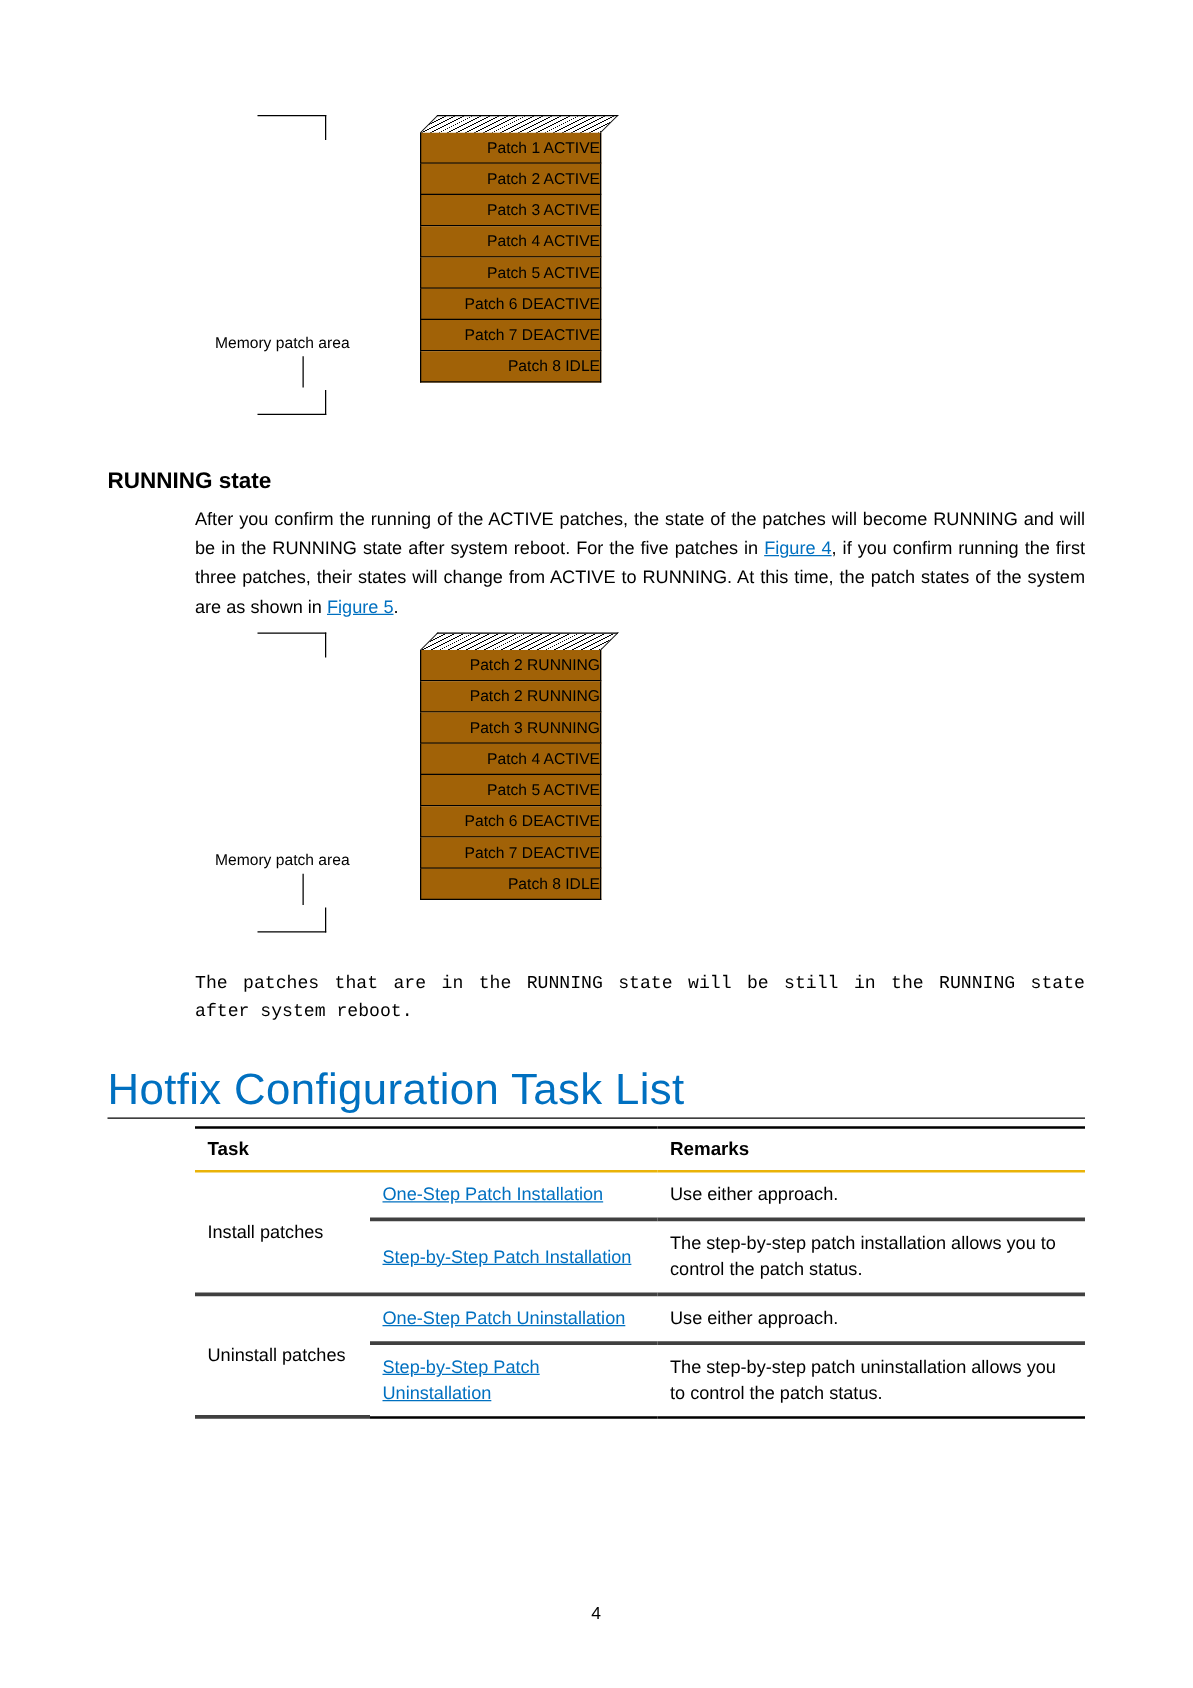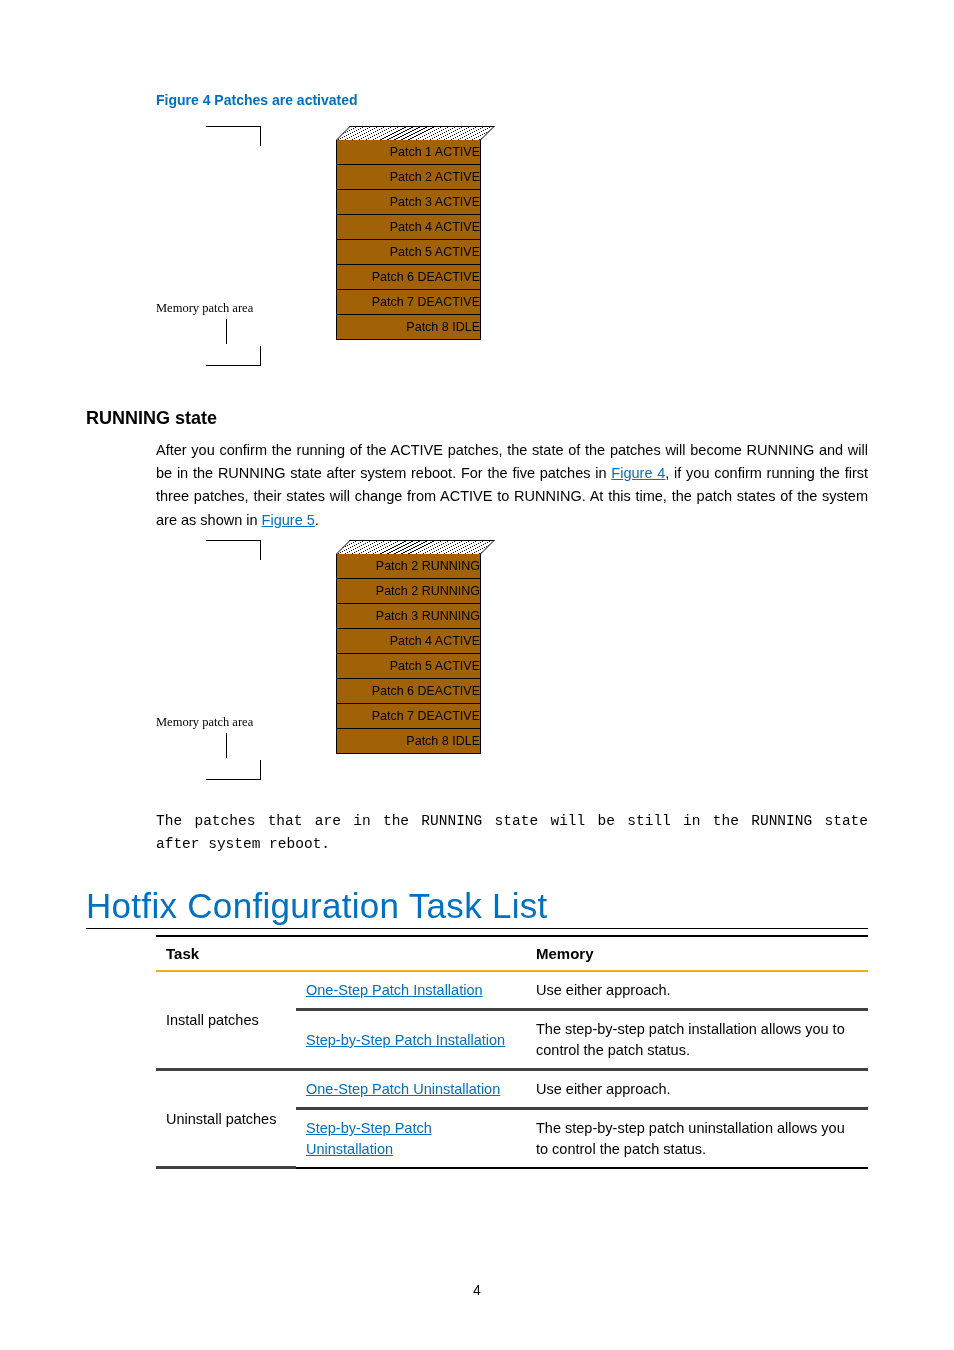--- a/index.html
+++ b/index.html
@@ -59,23 +59,23 @@
     margin-bottom: 10px;
   }
   .mem-label-col {
     position: relative;
     width: 180px;
     height: 240px;
   }
   .mem-text {
     position: absolute;
     top: 175px;
-    left: 0;
+    left: 16px;
     font-size: 12.5px;
-    font-family: Liberation Serif, serif;
+    font-family: Liberation Sans, sans-serif;
   }
   .mem-text::after {
     content: "";
     position: absolute;
     left: 70px;
     top: 18px;
     width: 1px;
     height: 25px;
     background: #000;
   }
@@ -157,21 +157,20 @@
     text-align: center;
     font-size: 14px;
   }
 </style>
 </head>
 <body>
 
 <div class="page">
 
   <div class="indent">
-    <div class="fig-caption">Figure 4 Patches are activated</div>
 
     <div class="figwrap">
       <div class="mem-label-col">
         <div class="bracket-top"></div>
         <div class="bracket-bot"></div>
         <div class="mem-text">Memory patch area</div>
       </div>
       <div class="patch-stack">
         <div class="patch-header"></div>
         <div class="patch-cell">Patch 1 ACTIVE</div>
@@ -216,21 +215,21 @@
     <p class="para below-fig">The patches that are in the RUNNING state will be still in the RUNNING state after system reboot.</p>
   </div>
 
   <h1 class="main-h">Hotfix Configuration Task List</h1>
 
   <div class="indent">
     <table class="tasktable">
       <thead>
         <tr>
           <th colspan="2" class="col-task">Task</th>
-          <th>Memory</th>
+          <th>Remarks</th>
         </tr>
       </thead>
       <tbody>
         <tr>
           <td rowspan="2" class="col-task">Install patches</td>
           <td class="col-approach"><a class="link">One-Step Patch Installation</a></td>
           <td>Use either approach.</td>
         </tr>
         <tr>
           <td class="col-approach"><a class="link">Step-by-Step Patch Installation</a></td>

